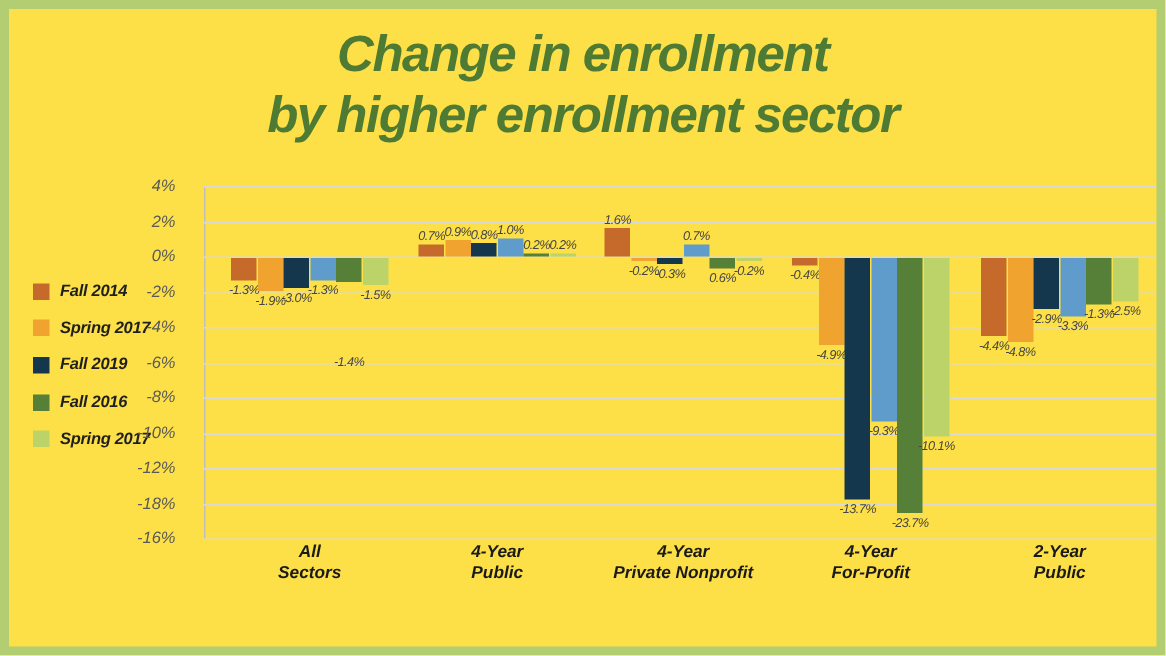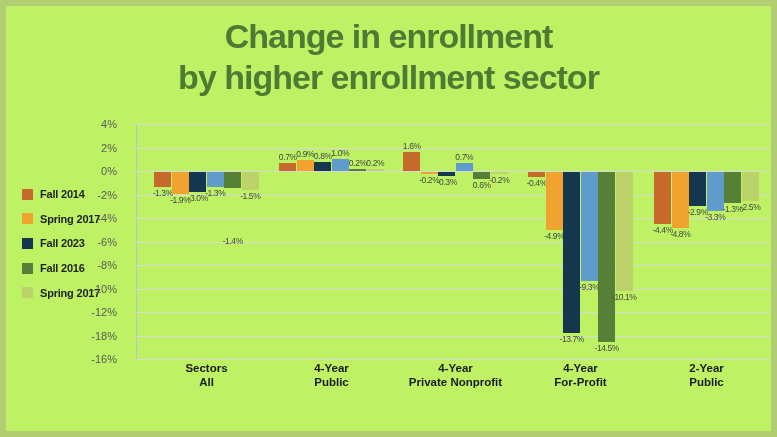--- a/index.html
+++ b/index.html
@@ -1,19 +1,20 @@
 <!DOCTYPE html>
 <html><head>
 <meta charset="utf-8">
 <style>
   html,body{margin:0;padding:0;background:#fff;}
   #canvas{
     position:relative;width:777px;height:437px;box-sizing:border-box;
-    background:#bef264;border:6px solid #B3CE72;overflow:hidden;
+    background:#fde047;border:6px solid #B3CE72;overflow:hidden;
     font-family:"Liberation Sans", sans-serif;
+    font-style:italic;
   }
   .title{
     position:absolute;left:0;top:10px;width:100%;text-align:center;
     font-weight:700;font-size:34px;line-height:1.2;letter-spacing:-1px;
     color:#4E7A33;
   }
   
   .legend{position:absolute;left:16px;top:176px;}
   .legend-item{display:flex;align-items:center;height:24.6px;}
   .legend-swatch{width:11px;height:11px;margin-right:7px;flex:0 0 auto;}
@@ -43,21 +44,21 @@
       <div class="legend-item">
         <span class="legend-swatch" style="background: rgb(198, 106, 43);"></span>
         <span class="legend-label">Fall 2014</span>
       </div>
       <div class="legend-item">
         <span class="legend-swatch" style="background: rgb(240, 163, 47);"></span>
         <span class="legend-label">Spring 2017</span>
       </div>
       <div class="legend-item">
         <span class="legend-swatch" style="background: rgb(21, 55, 77);"></span>
-        <span class="legend-label">Fall 2023</span>
+        <span class="legend-label">Fall 2019</span>
       </div>
       <div class="legend-item">
         <span class="legend-swatch" style="background: rgb(86, 127, 56);"></span>
         <span class="legend-label">Fall 2016</span>
       </div>
       <div class="legend-item">
         <span class="legend-swatch" style="background: rgb(188, 211, 106);"></span>
         <span class="legend-label">Spring 2017</span>
       </div>
     </div>
@@ -124,41 +125,41 @@
       <div class="bar-label" style="left: 345.25px; top: 51.35px;">-0.2%</div>
       <div class="bar" style="left: 392px; top: 48px; width: 17px; height: 4.7px; background: rgb(198, 106, 43);"></div>
       <div class="bar-label" style="left: 382.75px; top: 53.7px;">-0.4%</div>
       <div class="bar" style="left: 409.5px; top: 48px; width: 17px; height: 57.575px; background: rgb(240, 163, 47);"></div>
       <div class="bar-label" style="left: 400.25px; top: 106.575px;">-4.9%</div>
       <div class="bar" style="left: 427px; top: 48px; width: 17px; height: 160.975px; background: rgb(21, 55, 77);"></div>
       <div class="bar-label" style="left: 417.75px; top: 209.975px;">-13.7%</div>
       <div class="bar" style="left: 444.5px; top: 48px; width: 17px; height: 109.275px; background: rgb(95, 156, 204);"></div>
       <div class="bar-label" style="left: 435.25px; top: 158.275px;">-9.3%</div>
       <div class="bar" style="left: 462px; top: 48px; width: 17px; height: 170.375px; background: rgb(86, 127, 56);"></div>
-      <div class="bar-label" style="left: 452.75px; top: 219.375px;">-14.5%</div>
+      <div class="bar-label" style="left: 452.75px; top: 219.375px;">-23.7%</div>
       <div class="bar" style="left: 479.5px; top: 48px; width: 17px; height: 118.675px; background: rgb(188, 211, 106);"></div>
       <div class="bar-label" style="left: 470.25px; top: 167.675px;">-10.1%</div>
       <div class="bar" style="left: 518px; top: 48px; width: 17px; height: 51.7px; background: rgb(198, 106, 43);"></div>
       <div class="bar-label" style="left: 508.75px; top: 100.7px;">-4.4%</div>
       <div class="bar" style="left: 535.5px; top: 48px; width: 17px; height: 56.4px; background: rgb(240, 163, 47);"></div>
       <div class="bar-label" style="left: 526.25px; top: 105.4px;">-4.8%</div>
       <div class="bar" style="left: 553px; top: 48px; width: 17px; height: 34.075px; background: rgb(21, 55, 77);"></div>
       <div class="bar-label" style="left: 543.75px; top: 83.075px;">-2.9%</div>
       <div class="bar" style="left: 570.5px; top: 48px; width: 17px; height: 38.775px; background: rgb(95, 156, 204);"></div>
       <div class="bar-label" style="left: 561.25px; top: 87.775px;">-3.3%</div>
       <div class="bar" style="left: 588px; top: 48px; width: 17px; height: 30.55px; background: rgb(86, 127, 56);"></div>
       <div class="bar-label" style="left: 578.75px; top: 79.55px;">-1.3%</div>
       <div class="bar" style="left: 605.5px; top: 48px; width: 17px; height: 29.375px; background: rgb(188, 211, 106);"></div>
       <div class="bar-label" style="left: 596.25px; top: 78.375px;">-2.5%</div>
     </div>
 
   <div id="cats">
       <div class="cat-label" style="left: 125.5px;">
+        <div>All</div>
         <div>Sectors</div>
-        <div>All</div>
       </div>
       <div class="cat-label" style="left: 250.5px;">
         <div>4-Year</div>
         <div>Public</div>
       </div>
       <div class="cat-label" style="left: 374.5px;">
         <div>4-Year</div>
         <div>Private Nonprofit</div>
       </div>
       <div class="cat-label" style="left: 499.5px;">

